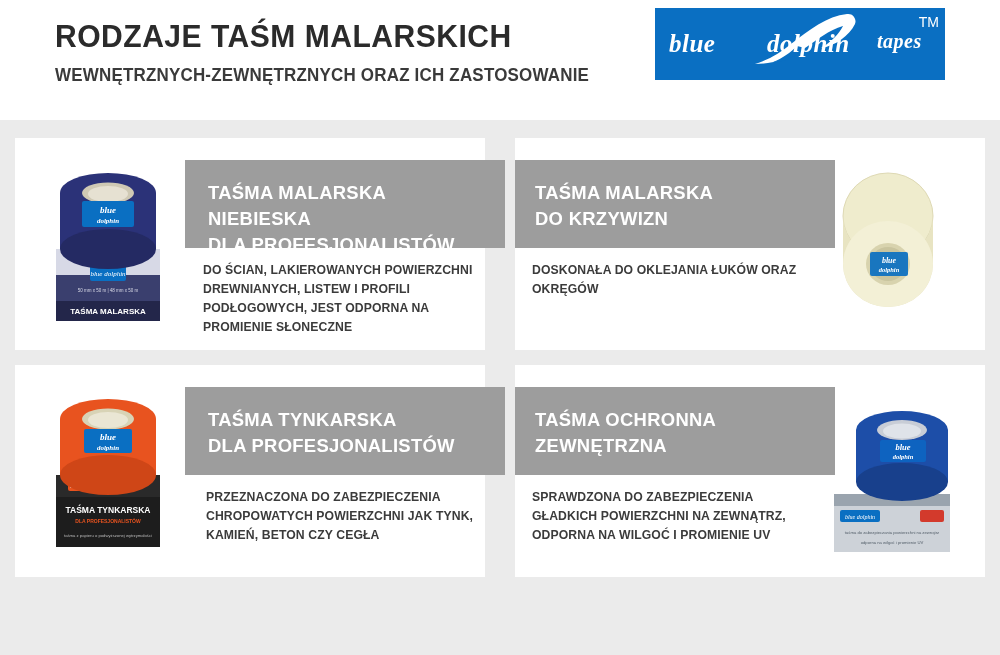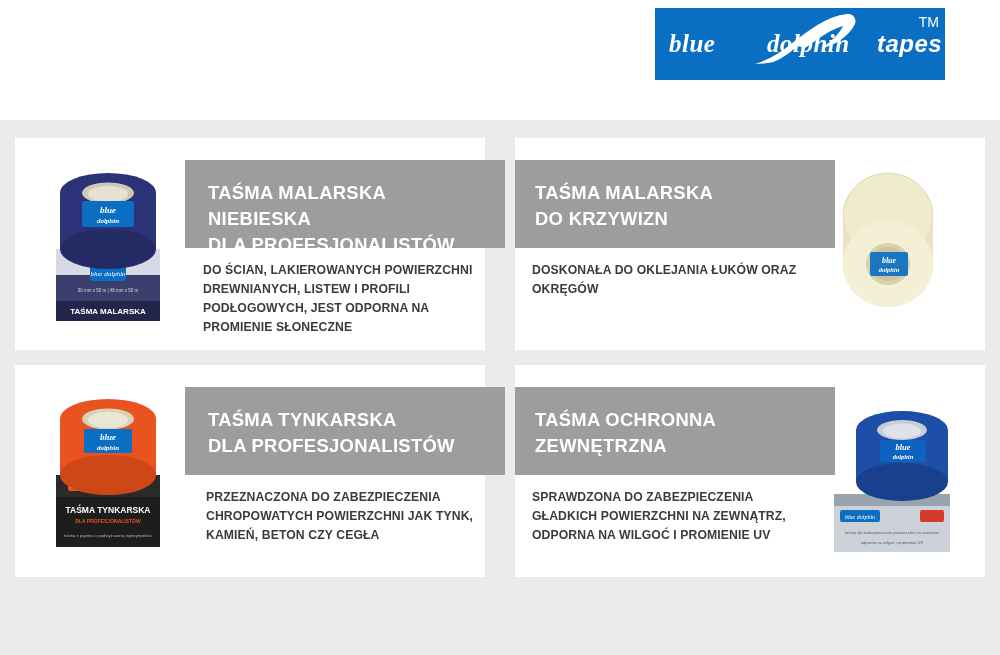--- a/index.html
+++ b/index.html
@@ -70,24 +70,24 @@
     font-family: "Liberation Serif", serif;
     font-style: italic;
     font-weight: bold;
     font-size: 25px;
     letter-spacing: 0.5px;
   }
   #logo-text-right {
     position: absolute;
     left: 222px; top: 22px;
     color: #ffffff;
-    font-family: Liberation Sans, sans-serif;
+    font-family: Liberation Serif, serif;
     font-style: italic;
     font-weight: bold;
-    font-size: 24px;
+    font-size: 20px;
     letter-spacing: 0.5px;
   }
   #logo-dolphin {
     position: absolute;
     left: 96px; top: 2px;
     width: 130px; height: 58px;
   }
   #logo-tm {
     position: absolute;
     right: 6px; top: 6px;
@@ -160,20 +160,24 @@
   #tape-2 { left: 828px; top: 168px; width: 135px; height: 150px; }
   #tape-3 { left: 38px;  top: 383px; width: 140px; height: 175px; }
   #tape-4 { left: 828px; top: 398px; width: 140px; height: 165px; }
 </style>
 </head>
 <body>
 
 <div id="page">
 
   <div id="header">
+    <div id="title-block">
+      <div id="main-title">RODZAJE TAŚM MALARSKICH</div>
+      <div id="sub-title">WEWNĘTRZNYCH-ZEWNĘTRZNYCH ORAZ ICH ZASTOSOWANIE</div>
+    </div>
 
     <div id="logo-box">
       <svg id="logo-dolphin" viewBox="0 0 130 58">
         <path d="M96 4 C76 6, 58 20, 40 34 C30 42, 18 50, 4 54 C22 54, 40 48, 54 38 C66 30, 78 20, 92 16 C88 24, 80 32, 70 38 C84 36, 98 26, 104 14 C106 9, 102 3, 96 4 Z" fill="#ffffff"></path>
         <path d="M46 36 C40 42, 32 48, 22 52 C34 52, 46 46, 54 38 Z" fill="#0a6fc2"></path>
       </svg>
       <div id="logo-text-left">blue</div>
       <div id="logo-text-mid">dolphin</div>
       <div id="logo-text-right">tapes</div>
       <div id="logo-tm">TM</div>

